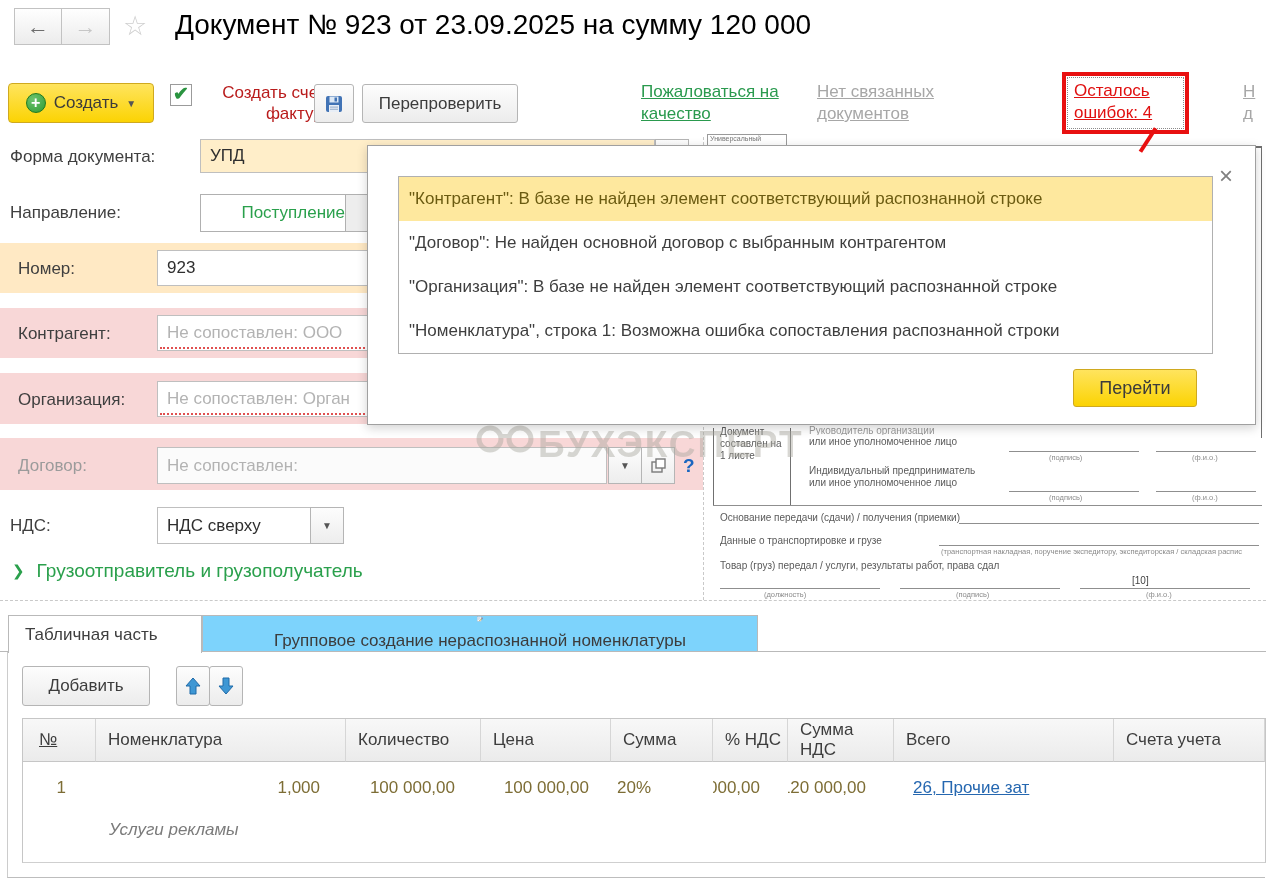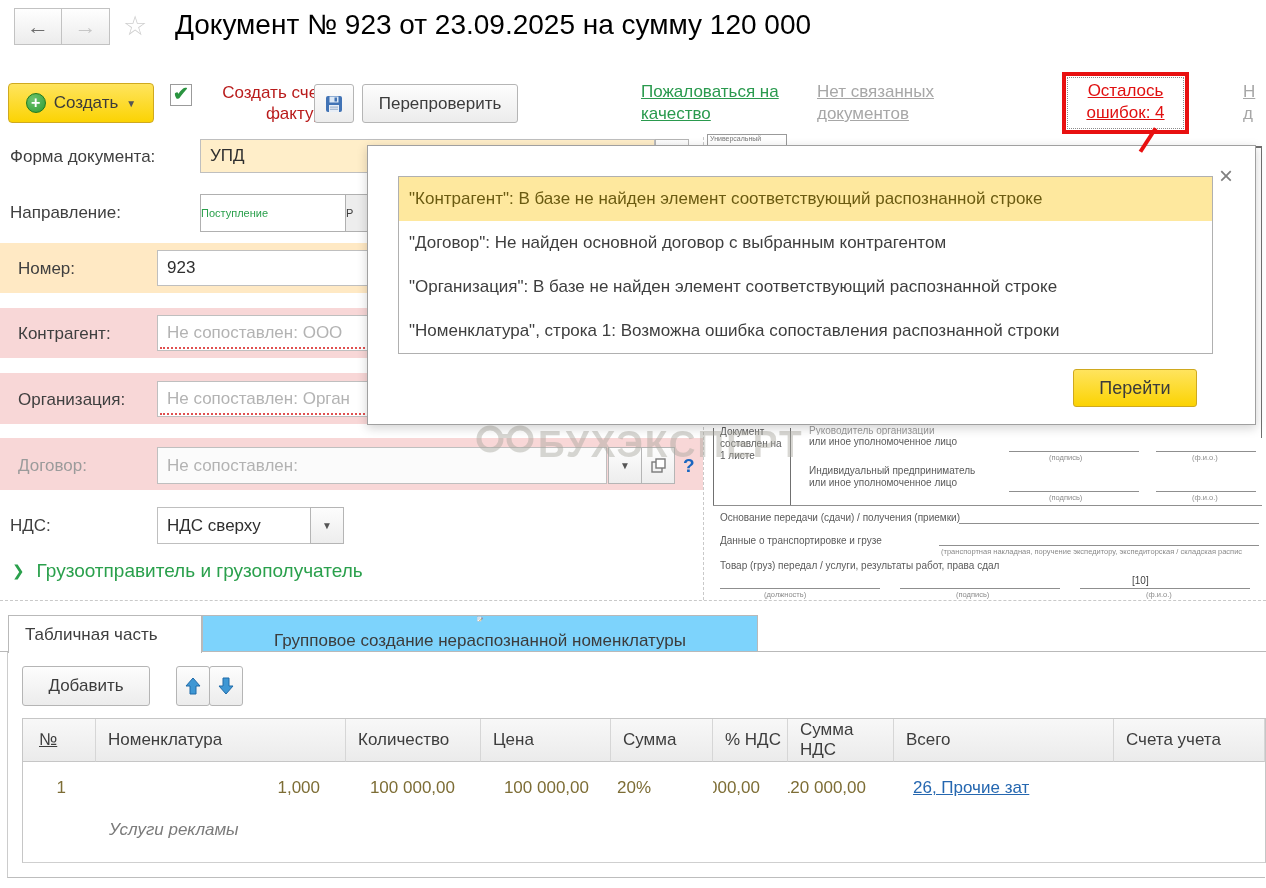--- a/index.html
+++ b/index.html
@@ -44,21 +44,21 @@
   .save-btn { left:314px; top:84px; width:40px; height:39px; }
   .recheck-btn { left:362px; top:84px; width:156px; height:39px; }
   .tlink { font-size:17px; line-height:22px; text-decoration:underline; cursor:pointer; display:block; }
   .lnk-green { left:641px; top:81px; width:172px; color:#2a9a4e; }
   .lnk-gray  { left:817px; top:81px; width:165px; color:#a7a7a7; }
   .lnk-cut   { left:1243px; top:81px; width:23px; color:#a7a7a7; overflow:hidden; white-space:pre-line; }
   .err-box {
     left:1062px; top:72px; width:127px; height:62px; border:4px solid #e81010; background:#fff; z-index:12;
   }
   .err-box-inner {
-    position:absolute; inset:1px; border:1px dotted #8a8a8a; padding:2px 6px;text-align:center;
+    position:absolute; inset:1px; border:1px dotted #8a8a8a; padding:2px 6px;
   }
   .err-link { font-size:17px; line-height:22px; color:#e01010; text-decoration:underline; cursor:pointer; }
   .callout-line { left:1146px; top:126px; width:4px; height:28px; background:#e81010; transform:rotate(33deg); z-index:12; }
 
   
   .flabel { font-size:17px; color:#3f3f3f; white-space:nowrap; }
   .band { left:0; width:703px; }
   .band-yellow { background:#ffe9c4; }
   .band-pink { background:#f8d7d7; }
   .inp {
@@ -67,21 +67,21 @@
   }
   .inp::placeholder { color:#b3b3b3; opacity:1; }
   .inp-cream { background:#ffeec9; }
   .red-dots { position:absolute; height:0; border-bottom:2px dotted #e05050; z-index:3; }
   .mini-btn {
     position:absolute; background:linear-gradient(#fdfdfd,#ededed); border:1px solid #b5b5b5;
     display:flex; align-items:center; justify-content:center; cursor:pointer; color:#666;
   }
   .toggle-btn {
     position:absolute; border:1px solid #b0b0b0; background:#fff; display:flex; align-items:center;
-    justify-content:flex-start; font-size:11px; cursor:pointer;
+    justify-content:flex-end; font-size:17px; cursor:pointer;
   }
   .help-q { position:absolute; color:#1a66c0; font-size:19px; font-weight:bold; cursor:pointer; }
   .section-link { left:12px; top:560px; display:flex; gap:12px; align-items:center; color:#2aa04c; font-size:19px; cursor:pointer; }
   .dashed-h { left:0; top:600px; width:1266px; border-top:1px dashed #c9c9c9; }
   .dashed-v { left:703px; top:137px; height:463px; border-left:1px dashed #c9c9c9; }
 
   
   .scan { color:#5a5a5a; font-size:10px; line-height:12px; }
   .scan-cap { color:#8a8a8a; font-size:7.5px; }
   .scan-line { position:absolute; border-top:1px solid #8f8f8f; }

